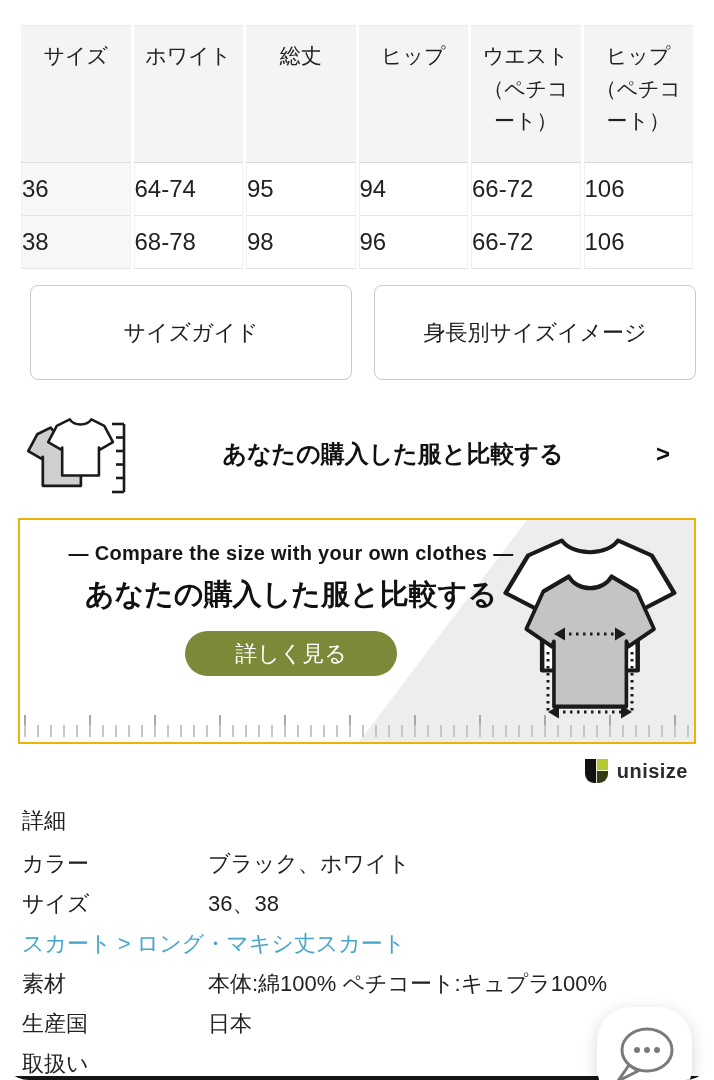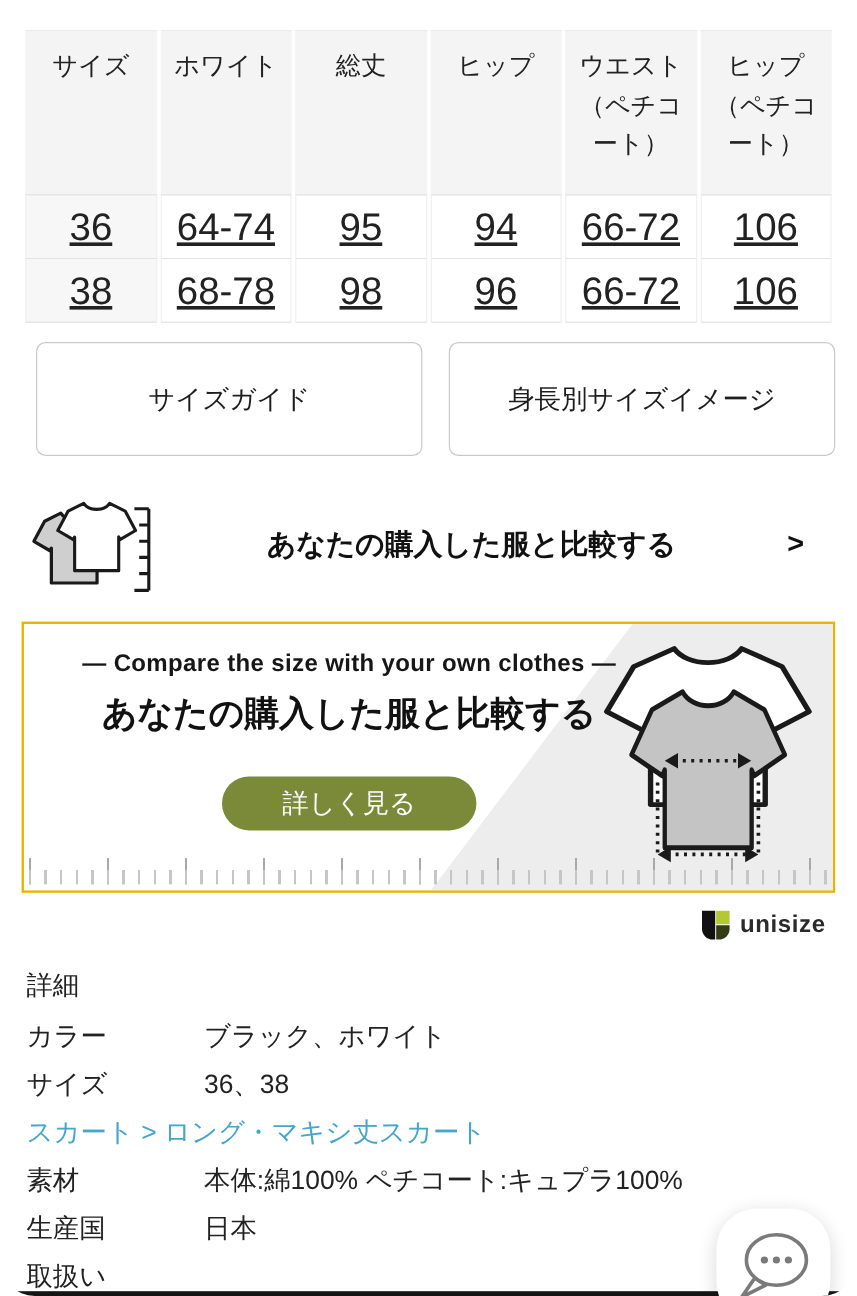--- a/index.html
+++ b/index.html
@@ -9,22 +9,22 @@
   
   .table-wrap { margin:25px 18px 0; }
   table.size-table { width:100%; table-layout:fixed; border-collapse:separate; border-spacing:3px 0; }
   .size-table th {
     background:#f4f4f5; color:#222; font-weight:400; font-size:21px; line-height:1.55;
     vertical-align:top; text-align:center; padding:14px 4px 0; height:138px;
     border-top:1px solid #ececec; border-bottom:1px solid #dcdcdc;
     word-break:break-all; overflow:hidden;
   }
   .size-table td {
-    background:#fff; color:#222; font-size:32px; text-align:center; height:53px;
-    border-bottom:1px solid #e3e3e3; border-left:1px solid #f0f0f0; border-right:1px solid #f0f0f0;text-decoration:underline;
+    background:#fff; color:#222; font-size:24px; height:53px;
+    border-bottom:1px solid #e3e3e3; border-left:1px solid #f0f0f0; border-right:1px solid #f0f0f0;
   }
   .size-table td:first-child { background:#f7f7f8; }
 
   
   .btn-row { display:flex; gap:22px; margin:16px 18px 0;padding-left:12px; }
   .btn-row button {
     flex:1; height:95px; background:#fff; border:1px solid #c9c9c9; border-radius:8px;
     font-size:22px; color:#1d1d1d; font-family:inherit; cursor:pointer;
   }
 
@@ -34,38 +34,38 @@
   .compare-row .cmp-label { flex:1; text-align:center; font-size:24px; font-weight:bold; color:#111; }
   .compare-row .cmp-chevron { flex:0 0 auto; padding-right:26px; font-size:24px; color:#111; font-weight:bold; }
 
   
   .banner { position:relative; margin:18px 18px 0; height:226px; border:2px solid #eab308; background:#fff; overflow:hidden; cursor:pointer; }
   .banner .diag { position:absolute; inset:0; background:#ededed;
     clip-path:polygon(507px 0, 100% 0, 100% 100%, 339px 100%); }
   .banner .b-left { position:absolute; left:30px; top:22px; width:482px; text-align:center; }
   .banner .b-en { font-size:20px; font-weight:bold; color:#161616; letter-spacing:.3px; }
   .banner .b-jp { margin-top:10px; font-size:29px; font-weight:bold; color:#111; }
-  .banner .b-cta { margin-top:32px; width:212px; height:45px; border:none; border-radius:23px;
+  .banner .b-cta { margin-top:16px; width:212px; height:45px; border:none; border-radius:23px;
     background:#7b8a38; color:#fff; font-size:22px; font-family:Liberation Serif, serif; cursor:pointer; }
   .banner .b-tees { position:absolute; right:4px; top:2px; }
   .banner .ruler { position:absolute; left:4px; right:4px; bottom:5px; height:22px;
     background-image:
       repeating-linear-gradient(90deg,#c6c6c6 0 2px,rgba(0,0,0,0) 2px 13px),
       repeating-linear-gradient(90deg,#a9a9a9 0 2px,rgba(0,0,0,0) 2px 65px);
     background-size:100% 12px,100% 22px; background-repeat:repeat-x;
     background-position:left bottom,left bottom; }
 
   
   .unisize-row { display:flex; justify-content:flex-end; align-items:center; margin:12px 26px 0; height:30px; }
   .unisize-row .u-label { margin-left:8px; font-size:20px; font-weight:bold; color:#2b2b2b; letter-spacing:.5px; }
 
   
   .details { margin:20px 22px 0; }
   .d-title { font-size:22px; color:#222; height:38px; line-height:30px; }
-  .d-row { display:flex; height:40px; align-items:center; overflow:hidden; }
+  .d-row { display:flex; height:40px; align-items:center; overflow:hidden;gap:38px; }
   .d-label { width:148px; flex:0 0 148px; font-size:22px; color:#222; }
   .d-value { flex:1; font-size:22px; color:#222; white-space:nowrap; overflow:hidden; }
   .d-link { color:#45a6c9; cursor:pointer; }
 
   
   .chat-fab { position:absolute; left:597px; top:1007px; width:95px; height:95px; border-radius:34px;
     background:#fff; box-shadow:0 4px 16px rgba(0,0,0,.16); display:flex; align-items:center;
     justify-content:center; cursor:pointer; z-index:5; }
 
   

